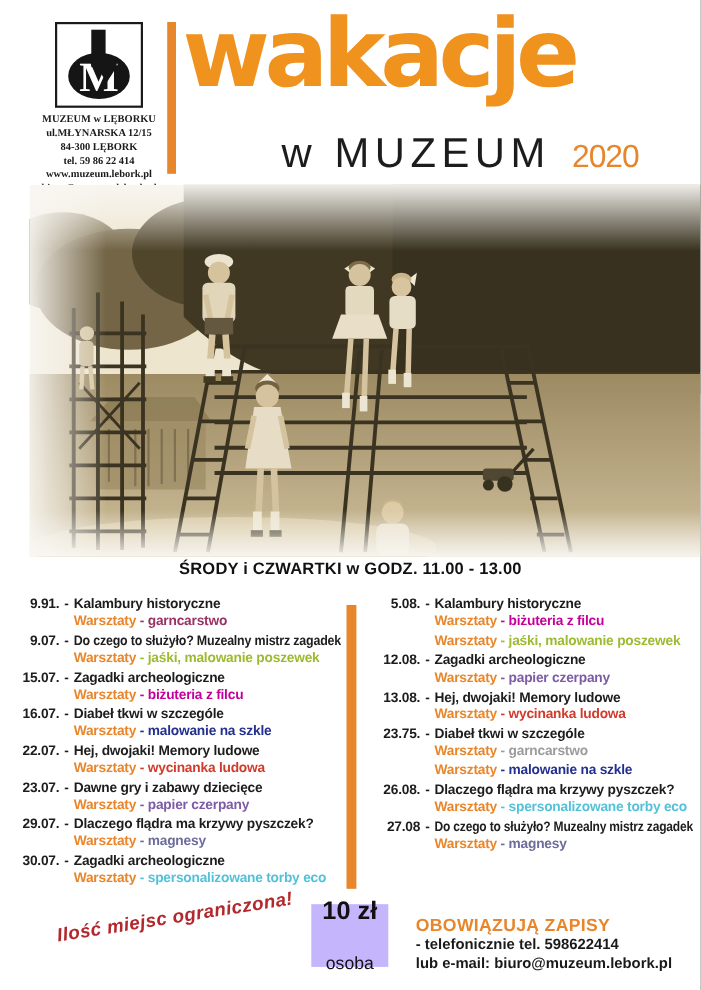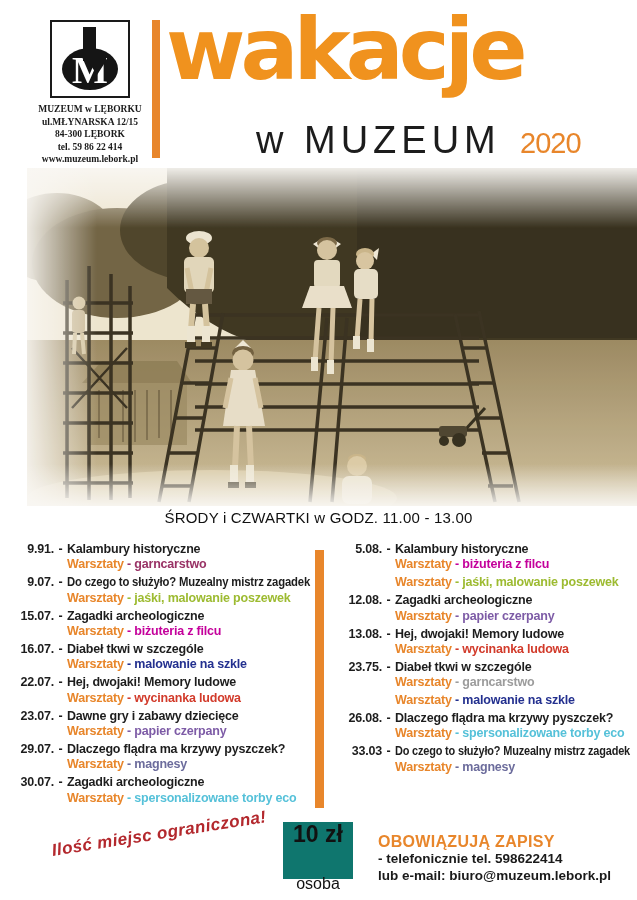--- a/index.html
+++ b/index.html
@@ -11,21 +11,21 @@
            font-family:"Liberation Serif",serif;font-weight:bold;font-size:9.5px;line-height:12.5px;color:#1a1a1a;}
   .title-bar{position:absolute;left:152px;top:20px;width:8px;height:138px;}
   .title{position:absolute;left:166px;top:6px;font-family:"DejaVu Sans",sans-serif;font-weight:bold;
          font-size:86px;letter-spacing:-5px;line-height:1;}
   .subtitle{position:absolute;left:256px;top:121px;font-size:38px;letter-spacing:5px;color:#1c1c1c;line-height:1;}
   .year{position:absolute;left:520px;top:129px;font-size:29px;letter-spacing:-1px;line-height:1;}
   
   .photo{position:absolute;left:27px;top:168px;width:610px;height:338px;}
   .photo svg{display:block;}
   
-  .caption{position:absolute;left:0;top:509px;width:637px;text-align:center;font-weight:normal;font-size:15px;color:#111;letter-spacing:.2px;}
+  .caption{position:absolute;left:0;top:509px;width:637px;text-align:center;font-weight:bold;font-size:15px;color:#111;letter-spacing:.2px;}
   .col{position:absolute;top:542px;}
   .col-left{left:10px;width:300px;}
   .col-right{left:338px;width:292px;}
   .divider{position:absolute;left:315px;top:550px;width:9px;height:258px;}
   .entry{margin-bottom:2.5px;}
   .line{white-space:nowrap;font-weight:bold;font-size:12.5px;line-height:15.4px;color:#1d1d1d;letter-spacing:-.2px;}
   .edate{display:inline-block;width:44px;text-align:right;}
   .edash{display:inline-block;width:13px;text-align:center;}
   .espacer{display:inline-block;width:57px;}
   .fit{display:inline-block;vertical-align:top;}
@@ -251,27 +251,27 @@
         <div class="line"><span class="espacer"></span><span class="fit"><span style="color: rgb(232, 134, 43);">Warsztaty</span><span style="color: rgb(156, 156, 156);"> - </span><span style="color: rgb(156, 156, 156);">garncarstwo</span></span></div>
       </div>
       <div class="entry">
         <div class="line"><span class="espacer"></span><span class="fit"><span style="color: rgb(232, 134, 43);">Warsztaty</span><span style="color: rgb(35, 48, 143);"> - </span><span style="color: rgb(35, 48, 143);">malowanie na szkle</span></span></div>
       </div>
       <div class="entry">
         <div class="line"><span class="edate">26.08.</span><span class="edash">-</span><span class="fit">Dlaczego flądra ma krzywy pyszczek?</span></div>
         <div class="line"><span class="espacer"></span><span class="fit"><span style="color: rgb(232, 134, 43);">Warsztaty</span><span style="color: rgb(85, 193, 217);"> - </span><span style="color: rgb(85, 193, 217);">spersonalizowane torby eco</span></span></div>
       </div>
       <div class="entry">
-        <div class="line"><span class="edate">33.03</span><span class="edash">-</span><span class="fit" style="transform: scaleX(0.875742); transform-origin: left center;">Do czego to służyło? Muzealny mistrz zagadek</span></div>
+        <div class="line"><span class="edate">27.08</span><span class="edash">-</span><span class="fit" style="transform: scaleX(0.875742); transform-origin: left center;">Do czego to służyło? Muzealny mistrz zagadek</span></div>
         <div class="line"><span class="espacer"></span><span class="fit"><span style="color: rgb(232, 134, 43);">Warsztaty</span><span style="color: rgb(108, 108, 156);"> - </span><span style="color: rgb(108, 108, 156);">magnesy</span></span></div>
       </div>
     </div>
 
   <div class="limited" style="color: rgb(179, 40, 45);">Ilość miejsc ograniczona!</div>
-  <div class="price-box" style="background: #0f766e; justify-content: space-between;">
+  <div class="price-box" style="background: #c4b5fd;">
     <div class="price">10 zł</div>
     <div class="price-unit">osoba</div>
   </div>
   <div class="signup">
     <div class="signup-heading" style="color: rgb(232, 134, 43);">OBOWIĄZUJĄ ZAPISY</div>
     <div class="signup-line">- telefonicznie tel. 598622414</div>
     <div class="signup-line">lub e-mail: biuro@muzeum.lebork.pl</div>
   </div>
 </div>
 

